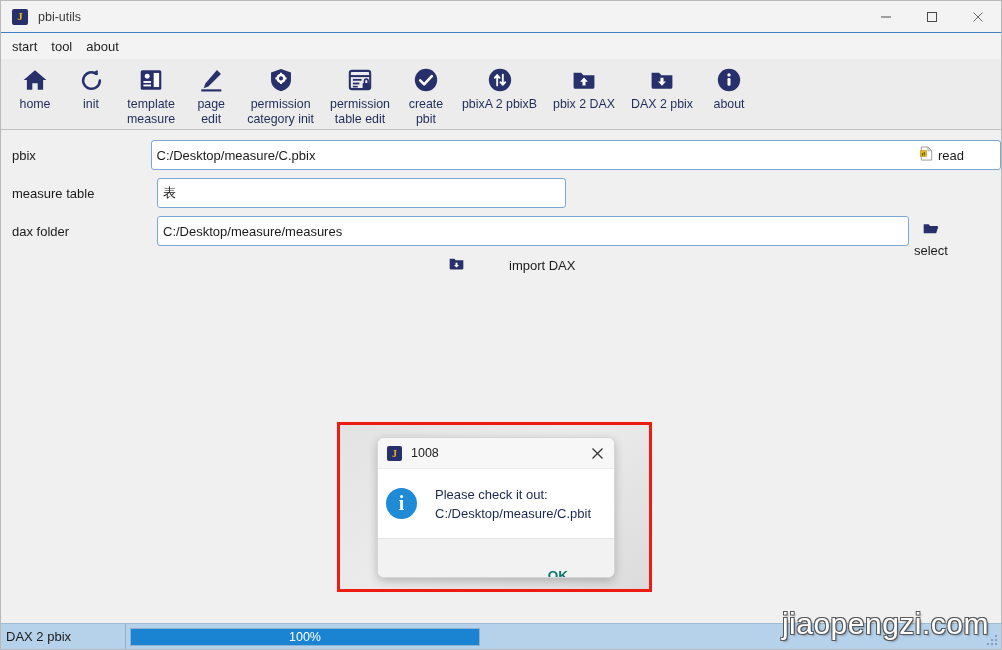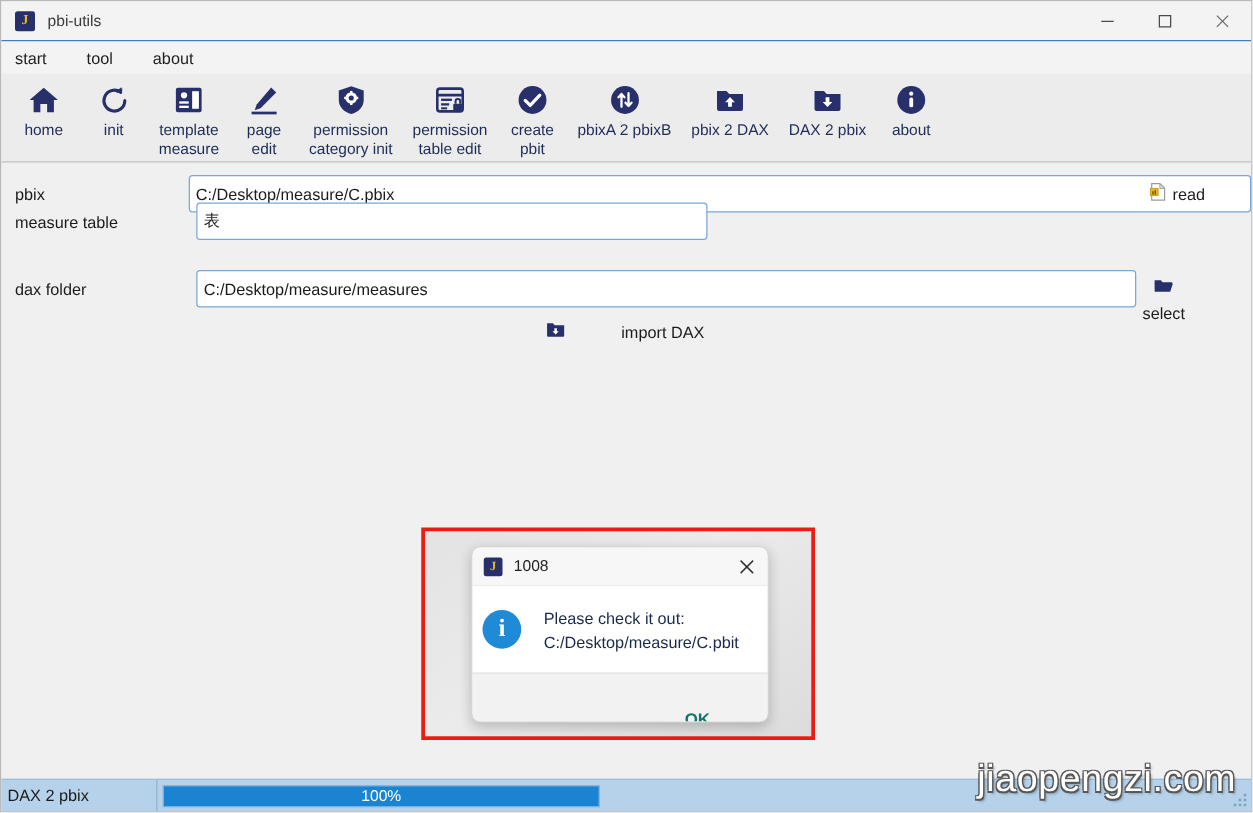--- a/index.html
+++ b/index.html
@@ -45,21 +45,21 @@
   
   .menubar {
     position: absolute; top: 31px; left: 0; right: 0; height: 27px;
     background: #f3f3f3;
     border-top: 1px solid #3f7fbf;
     display: flex; align-items: center;
     box-sizing: border-box;
   }
   .menu-item {
     font-size: 13px; color: #1f1f1f;
-    padding: 2px 6px; margin-left: 20px;
+    padding: 2px 6px; margin-left: 2px;
   }
   .menu-item:first-child { margin-left: 5px; }
 
   
   .toolbar {
     position: absolute; top: 58px; left: 0; right: 0; height: 71px;
     background: #ececec;
     border-bottom: 1px solid #c0c0c0;
     display: flex; align-items: flex-start;
     padding-left: 6px;
@@ -402,40 +402,40 @@
           <path d="M2.5 1 h7 l4 4 v10 h-11 Z" fill="#ffffff" stroke="#9a9a9a" stroke-width="1"></path>
           <path d="M9.5 1 v4 h4 Z" fill="#e4e4e4" stroke="#9a9a9a" stroke-width="0.8"></path>
           <rect x="1.5" y="5" width="6.5" height="6" fill="#e8b81d" stroke="#c09312" stroke-width="0.7"></rect>
           <rect x="3" y="7.5" width="1.2" height="2.8" fill="#6d5207"></rect>
           <rect x="5" y="6.4" width="1.2" height="3.9" fill="#6d5207"></rect>
         </svg>
       </span>
       <span>read</span>
     </div>
 
-    <div class="row" style="top:31px;">
+    <div class="row" style="top:47px;">
       <div class="row-label">measure table</div>
       <div class="textbox" style="width:409px;" placeholder="">表</div>
     </div>
 
     <div class="row" style="top:85px;">
       <div class="row-label">dax folder</div>
       <div class="textbox" style="width:752px;" placeholder="">C:/Desktop/measure/measures</div>
     </div>
     <div class="side-btn" style="left:913px; top:91px;flex-direction:column;">
       <span>
         <svg width="16" height="14" viewBox="0 0 18 15">
           <path d="M0.8 2.2 h5.6 l1.6 1.8 h8.6 v1.4 H0.8 Z" fill="#27306b"></path>
           <path d="M0.8 5 h16.4 l-2.4 7.4 H0.8 Z" fill="#27306b"></path>
         </svg>
       </span>
       <span>select</span>
     </div>
 
-    <div class="center-btn" style="left:436px; top:126px;gap:45px;">
+    <div class="center-btn" style="left:448px; top:126px;gap:45px;">
       <span>
         <svg width="15" height="14" viewBox="0 0 18 16">
           <path d="M0.8 1.6 h5.6 l1.7 1.9 h9.1 v10 a1 1 0 0 1 -1 1 H1.8 a1 1 0 0 1 -1 -1 Z" fill="#27306b"></path>
           <path d="M9 12.3 L6 9.2 H7.8 V6.4 H10.2 V9.2 H12 Z" fill="#ffffff"></path>
         </svg>
       </span>
       <span>import DAX</span>
     </div>
 
     <div class="annot"></div>

